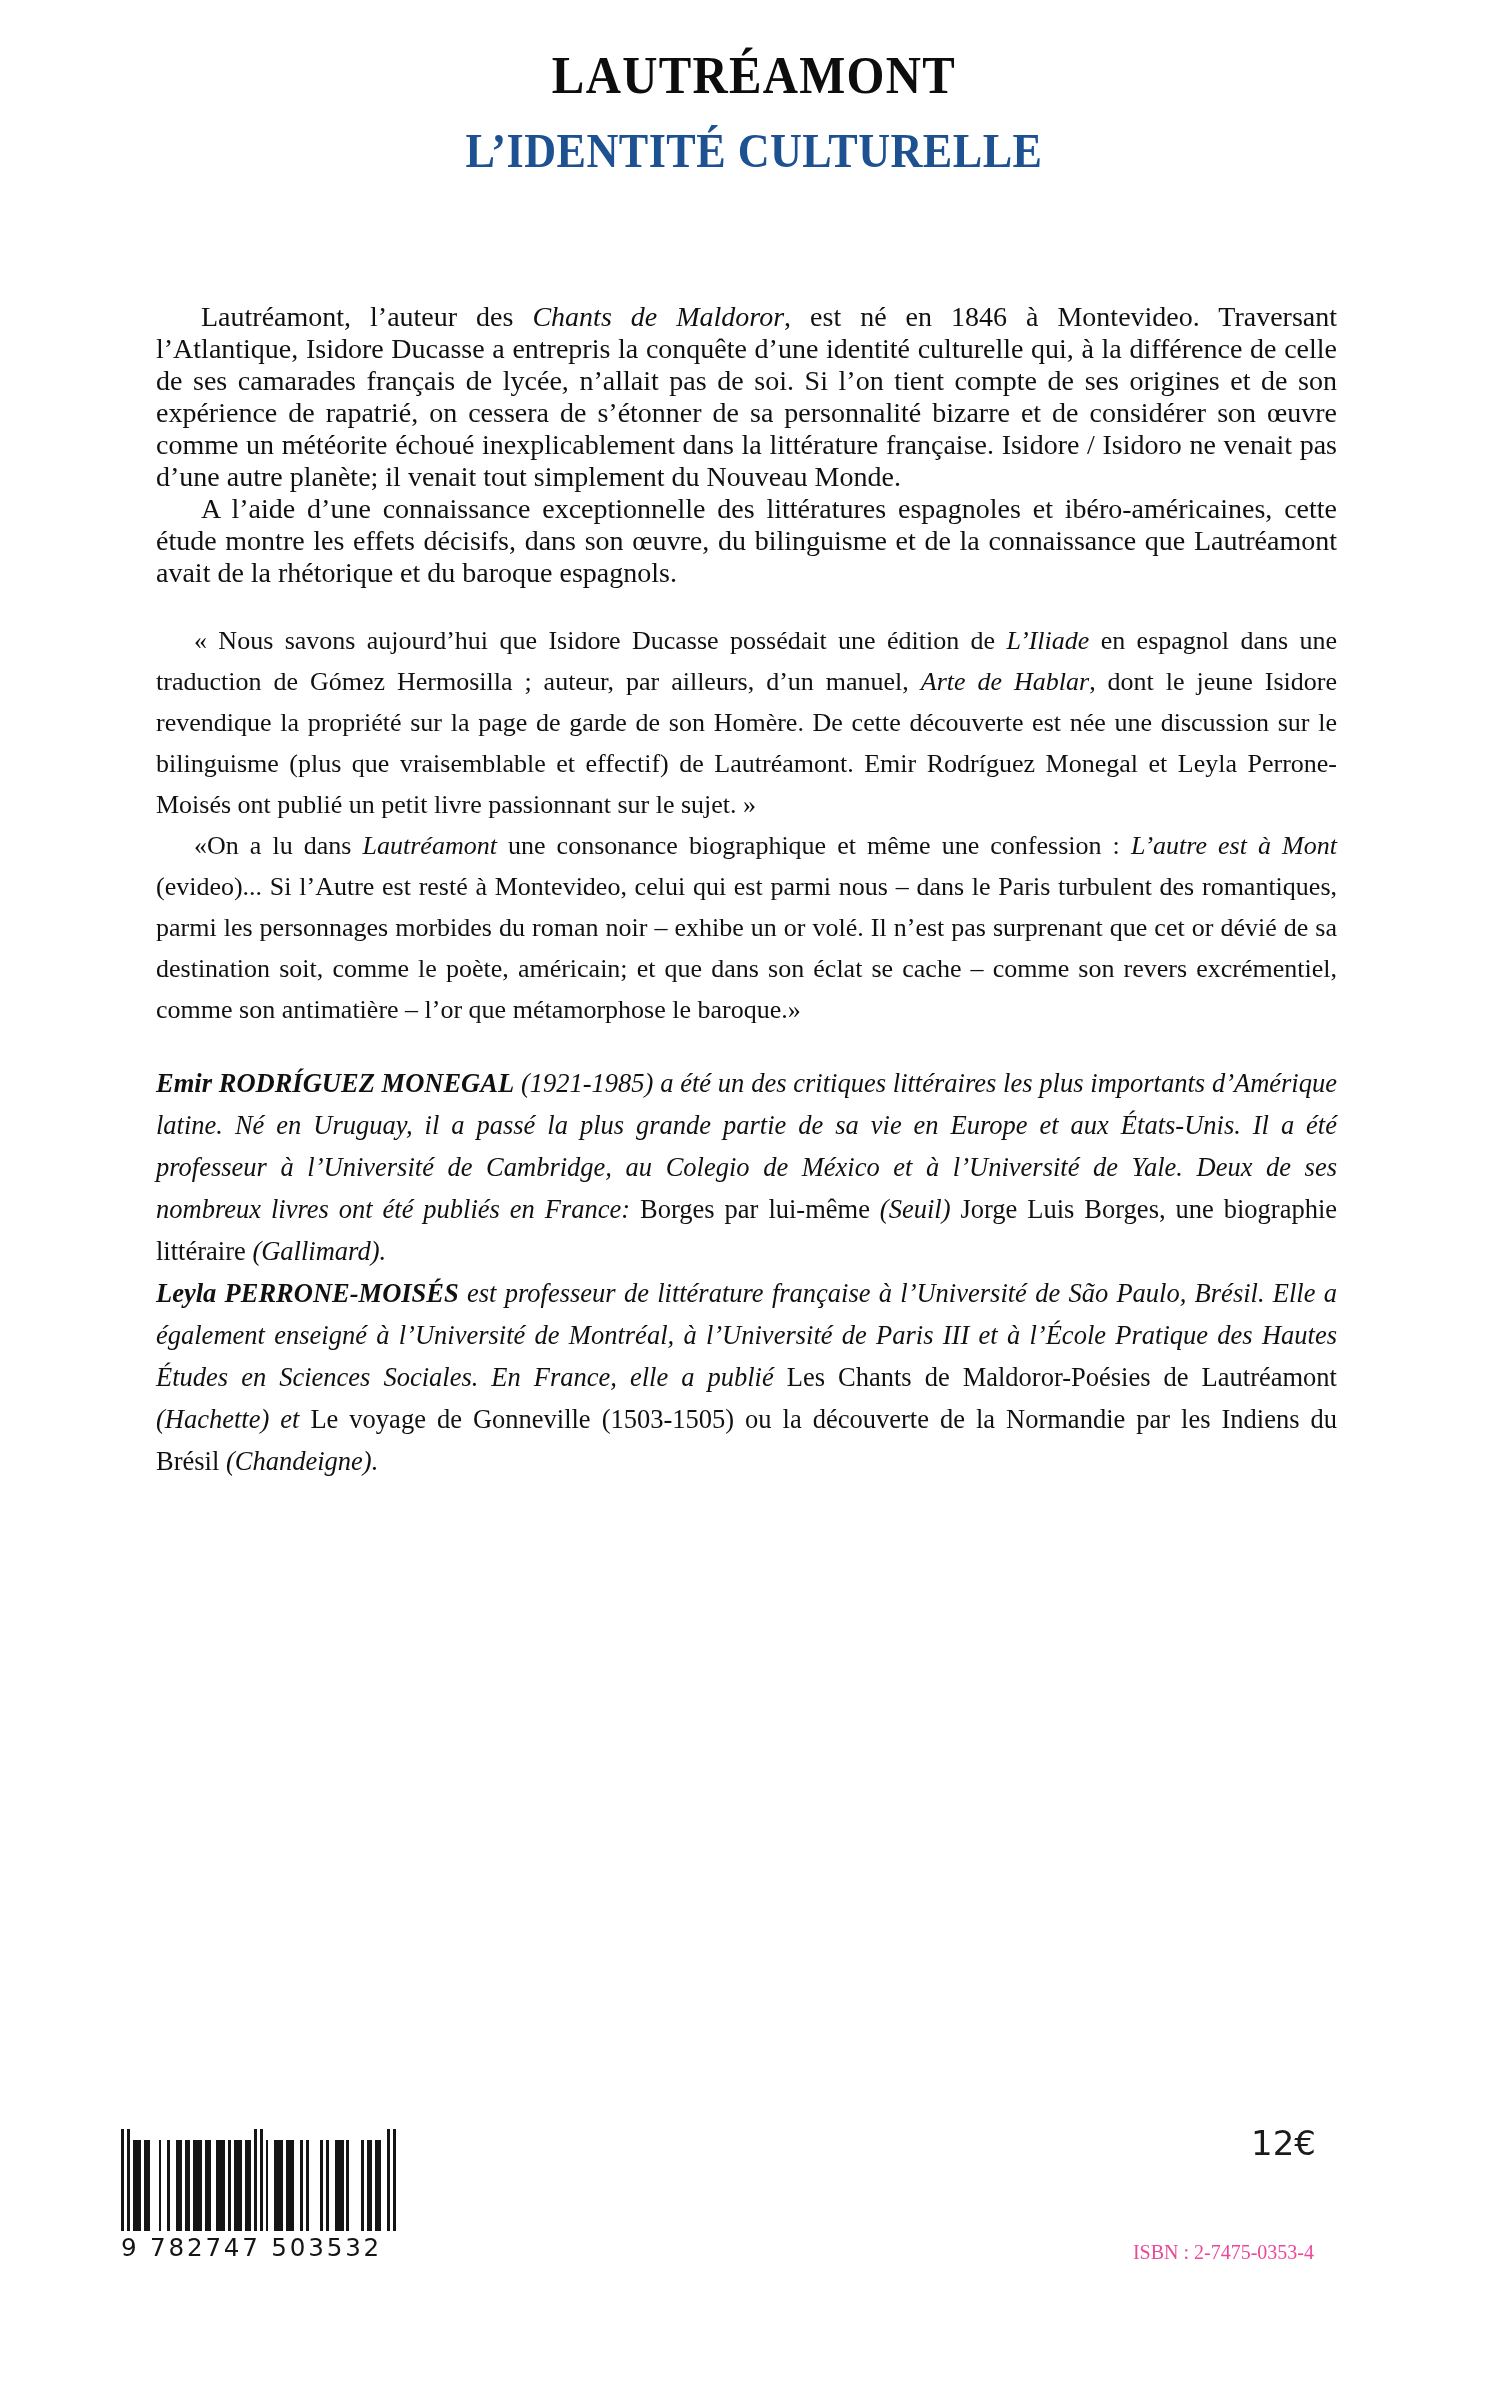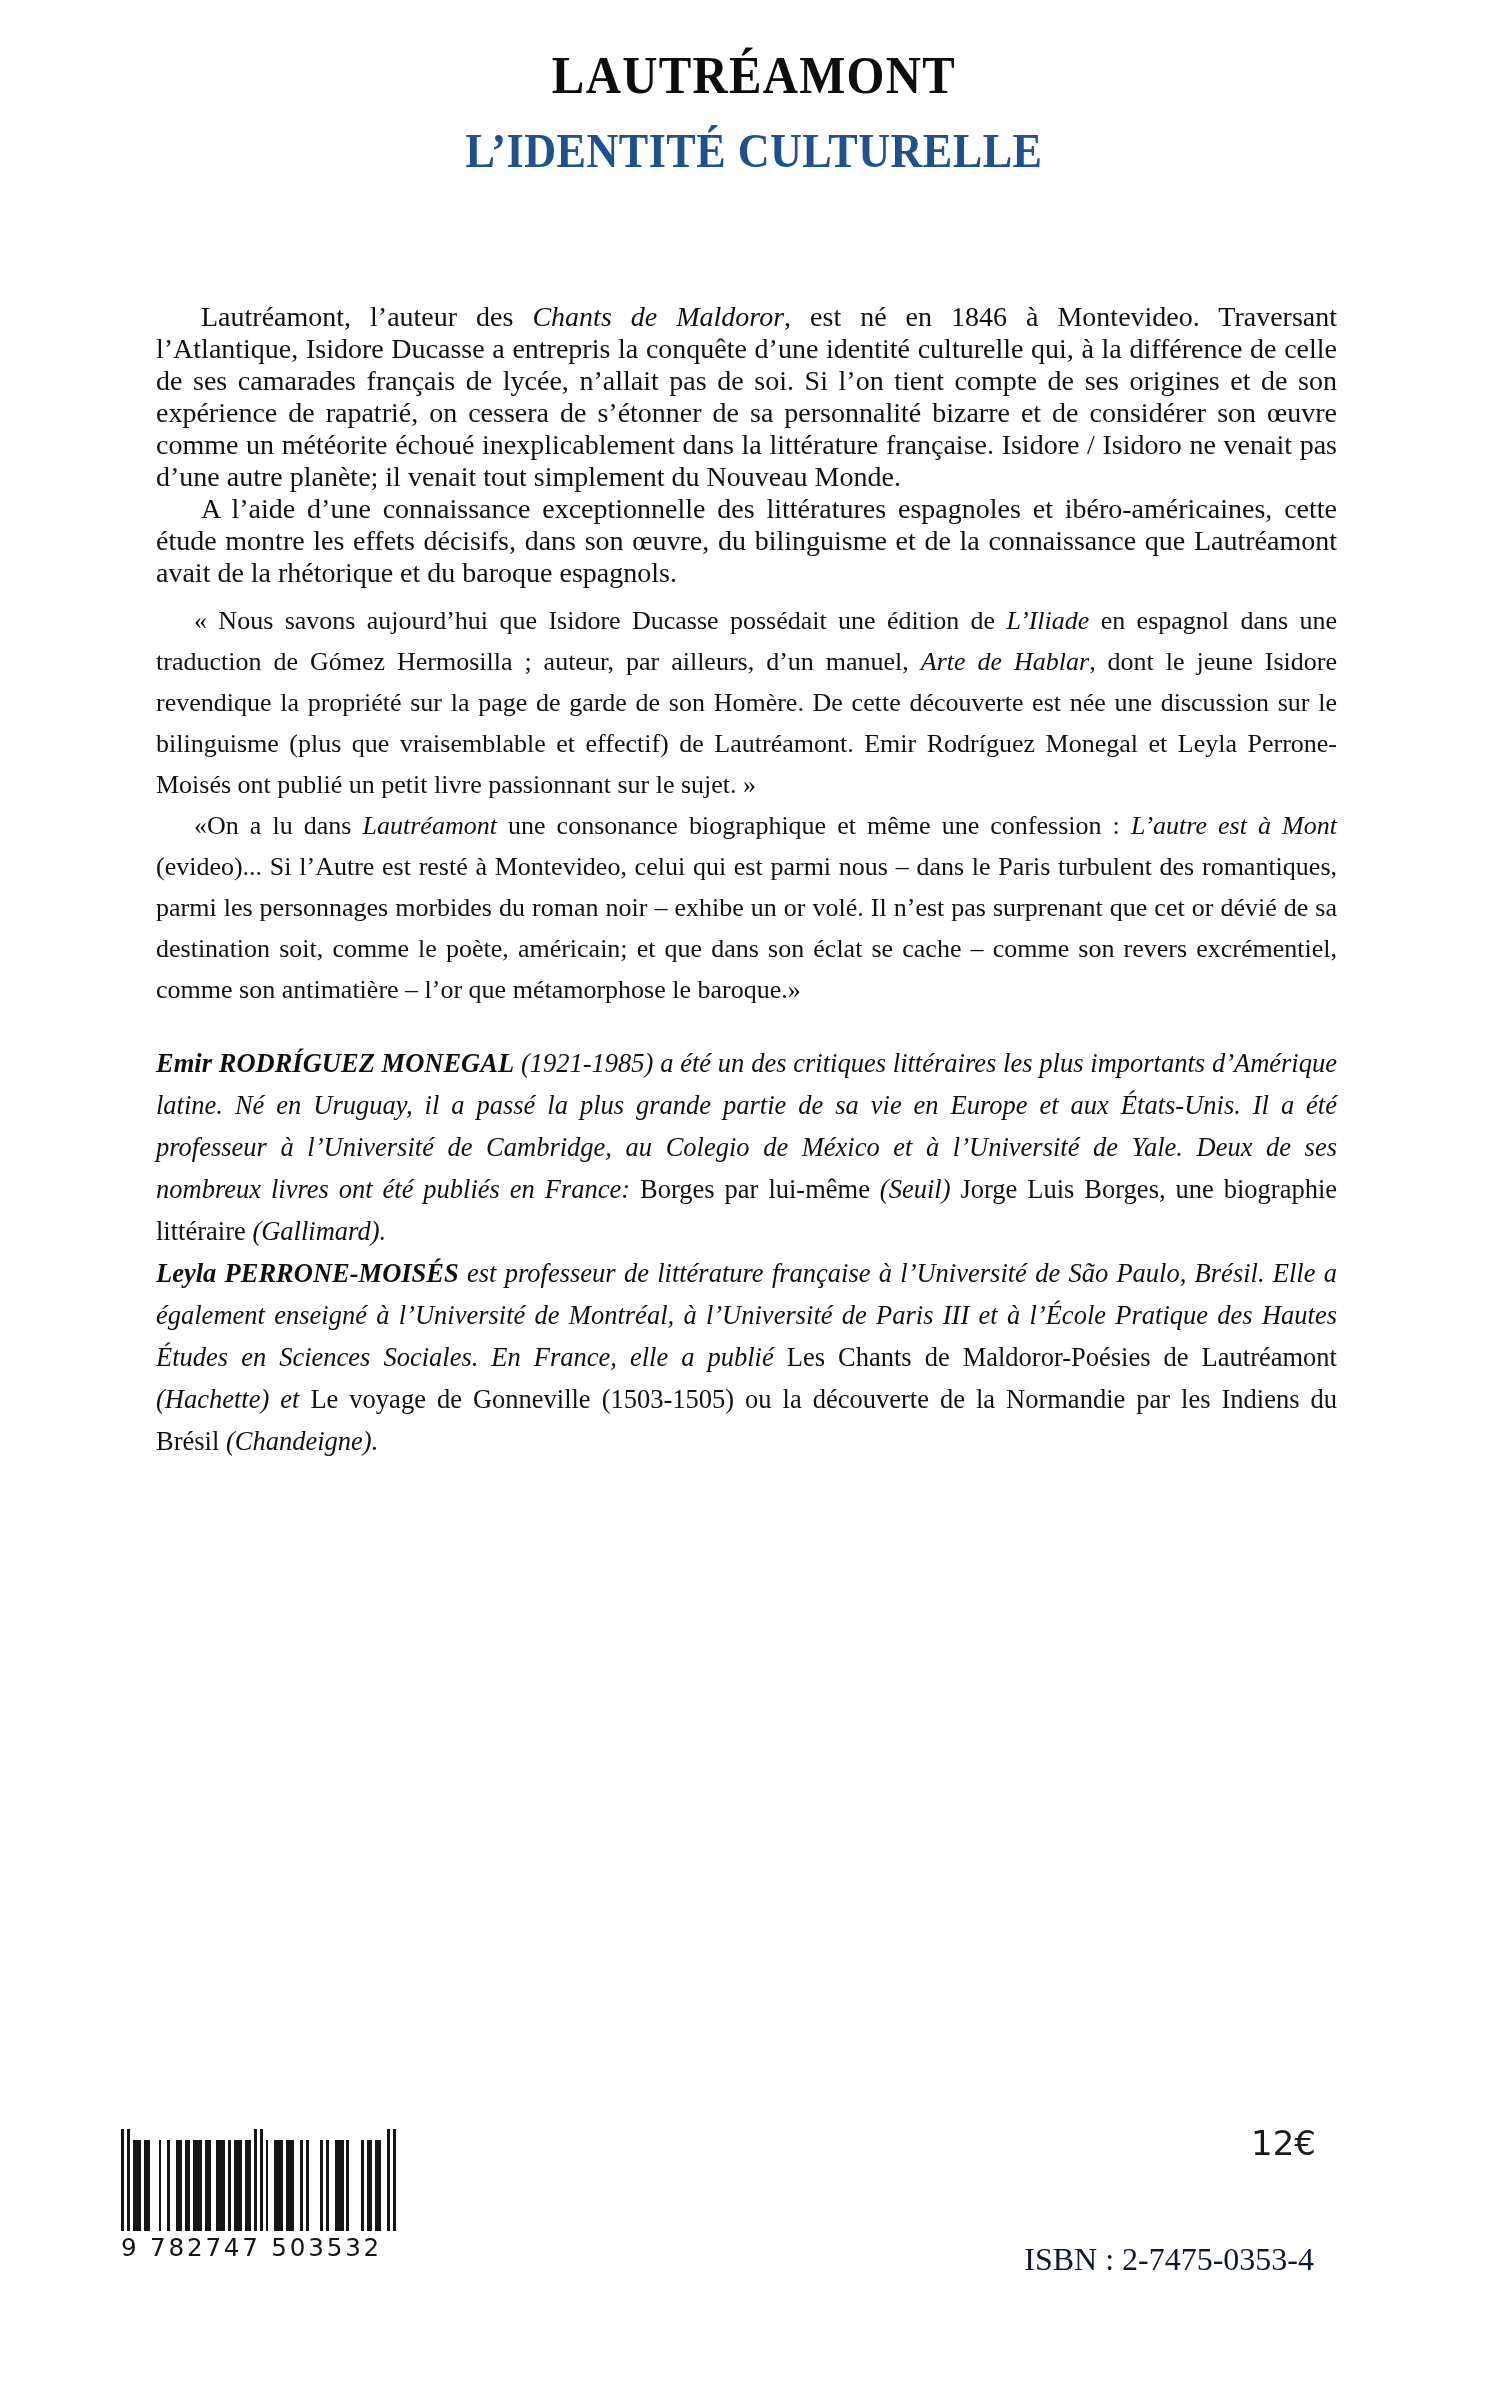--- a/index.html
+++ b/index.html
@@ -70,21 +70,21 @@
 
   .blurb {
     font-size: 28px;
     line-height: 32px;
     text-indent: 45px;
     transform-origin: left top;
   }
   .blurb + .blurb { text-indent: 45px; }
 
   .quote-group {
-    margin-top: 11px;
+    margin-top: 31px;
   }
   .quote {
     font-size: 26px;
     line-height: 41px;
     text-indent: 38px;
   }
   .attrib {
     font-size: 26px;
     line-height: 41px;
     text-align: right;
@@ -143,22 +143,22 @@
     font-family: "DejaVu Sans", "Liberation Sans", sans-serif;
     font-size: 34px;
     color: #1a1a1a;
     letter-spacing: 0px;
   }
   .isbn {
     position: absolute;
     right: 170px;
     top: 2241px;
     font-family: "Liberation Serif", "DejaVu Serif", serif;
-    font-size: 32px;
-    color: #0f172a;
+    font-size: 20px;
+    color: #ec4899;
     white-space: nowrap;
   }
 </style>
 </head>
 <body>
 
 <div class="page">
 
   <div class="title-block">
     <div class="main-title">LAUTRÉAMONT</div>

